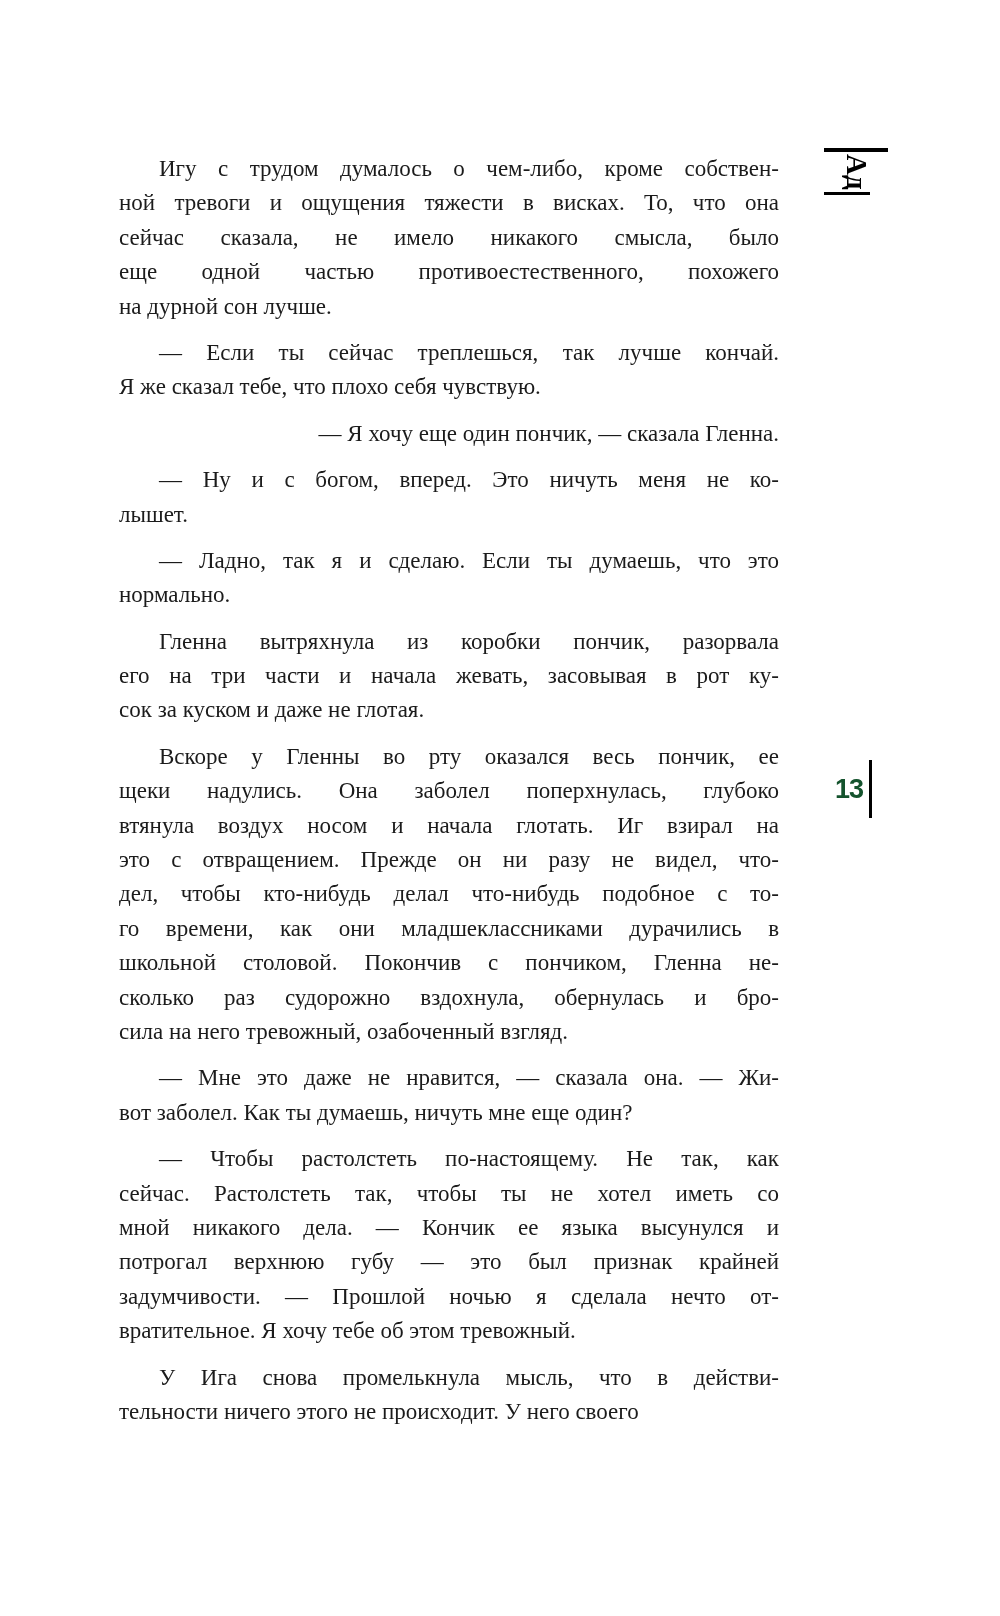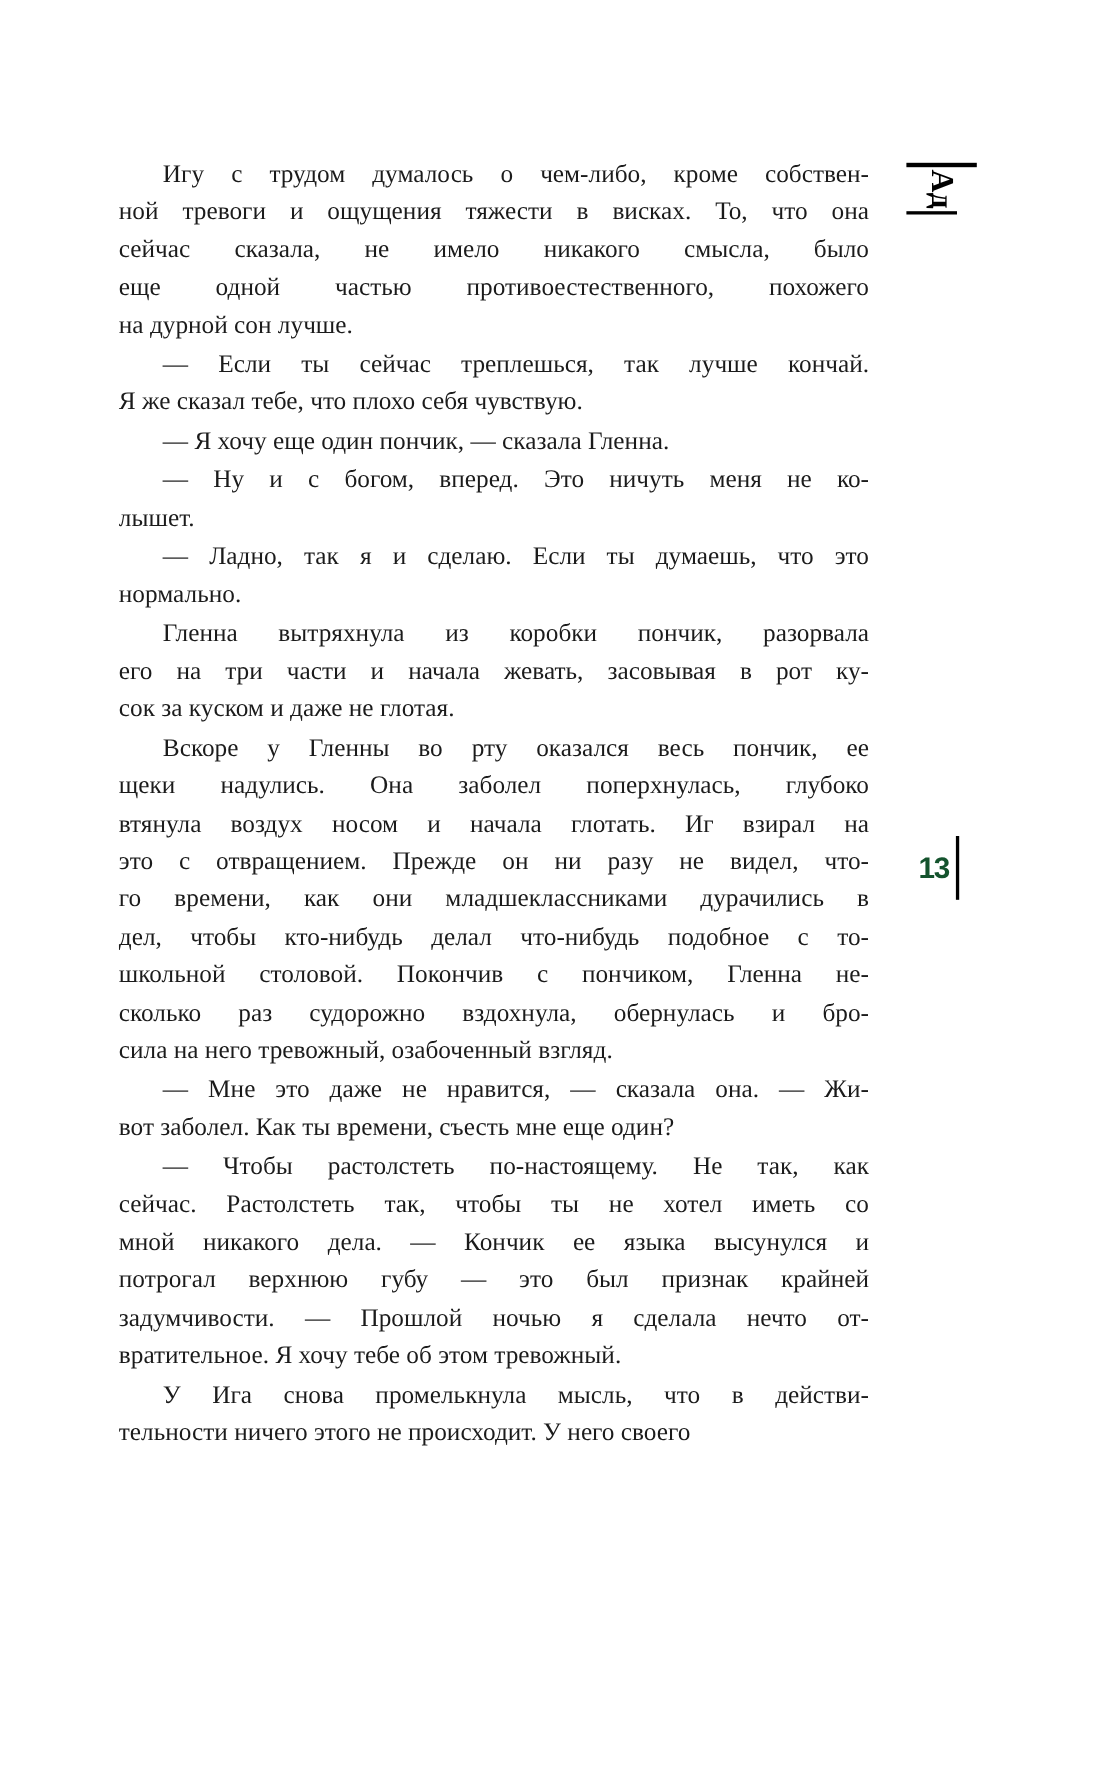--- a/index.html
+++ b/index.html
@@ -18,27 +18,27 @@
 
   
   .text-block {
     position: absolute;
     left: 107px;
     top: 140px;
     width: 684px;
     font-size: 23px;
     line-height: 34.4px;
   }
-  .para { margin: 1px; font-family: Liberation Serif, serif; }
+  .para { margin: 12px; font-family: Liberation Serif, serif; }
   .line {
     height: 34.4px;
     overflow: hidden;
     white-space: normal;
   }
-  .line.first { text-indent: 40px; }
+  .line.first { text-indent: 40px; text-align: right; }
   .line.j {
     text-align: justify;
     text-align-last: justify;
     text-justify: inter-word;
   }
 
   
   .margin-title {
     position: absolute;
     top: 148px;
@@ -124,29 +124,29 @@
     <div class="para">
       <div class="line first j">Гленна вытряхнула из коробки пончик, разорвала</div>
       <div class="line j">его на три части и начала жевать, засовывая в рот ку-</div>
       <div class="line">сок за куском и даже не глотая.</div>
     </div>
     <div class="para">
       <div class="line first j">Вскоре у Гленны во рту оказался весь пончик, ее</div>
       <div class="line j">щеки надулись. Она заболел поперхнулась, глубоко</div>
       <div class="line j">втянула воздух носом и начала глотать. Иг взирал на</div>
       <div class="line j">это с отвращением. Прежде он ни разу не видел, что-</div>
+      <div class="line j">дел, чтобы кто-нибудь делал что-нибудь подобное с то-</div>
       <div class="line j">го времени, как они младшеклассниками дурачились в</div>
-      <div class="line j">дел, чтобы кто-нибудь делал что-нибудь подобное с то-</div>
       <div class="line j">школьной столовой. Покончив с пончиком, Гленна не-</div>
       <div class="line j">сколько раз судорожно вздохнула, обернулась и бро-</div>
       <div class="line">сила на него тревожный, озабоченный взгляд.</div>
     </div>
     <div class="para">
       <div class="line first j">— Мне это даже не нравится, — сказала она. — Жи-</div>
-      <div class="line">вот заболел. Как ты времени, съесть мне еще один?</div>
+      <div class="line">вот заболел. Как ты думаешь, ничуть мне еще один?</div>
     </div>
     <div class="para">
       <div class="line first j">— Чтобы растолстеть по-настоящему. Не так, как</div>
       <div class="line j">сейчас. Растолстеть так, чтобы ты не хотел иметь со</div>
       <div class="line j">мной никакого дела. — Кончик ее языка высунулся и</div>
       <div class="line j">потрогал верхнюю губу — это был признак крайней</div>
       <div class="line j">задумчивости. — Прошлой ночью я сделала нечто от-</div>
       <div class="line">вратительное. Я хочу тебе об этом тревожный.</div>
     </div>
     <div class="para">

